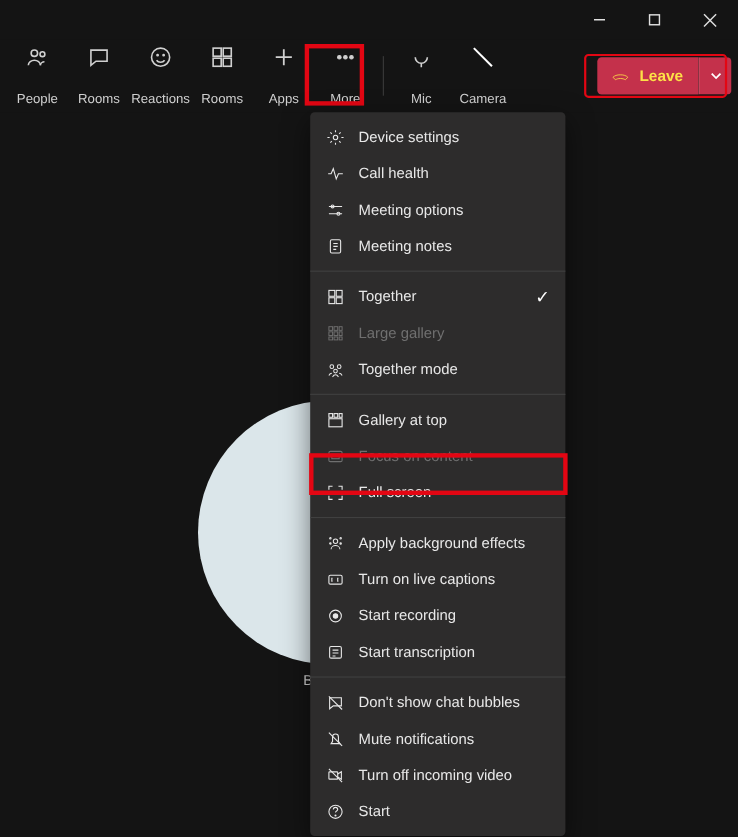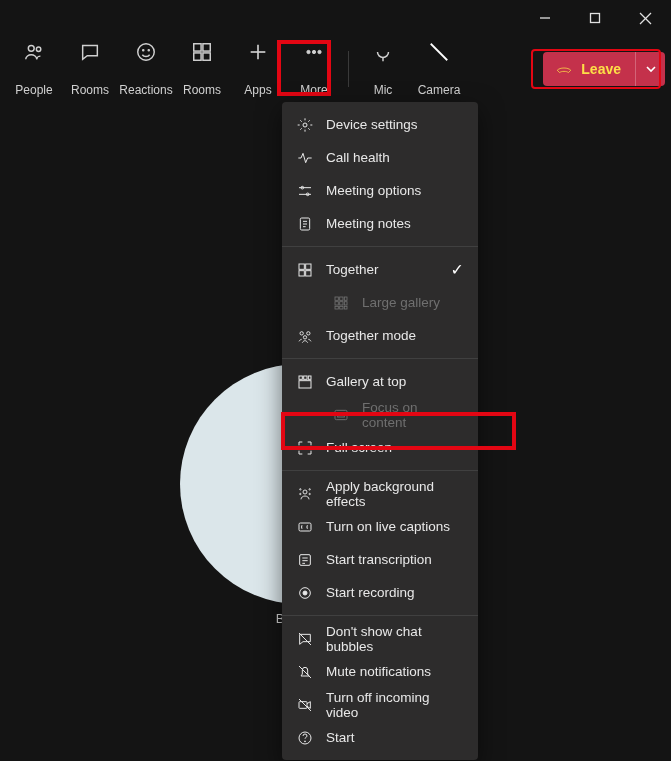--- a/index.html
+++ b/index.html
@@ -138,37 +138,37 @@
     text-align: center;
     top: 509px;
     font-size: 13px;
     color: #d0d0d0;
     left: 100px;
   }
   .menu {
     position: absolute;
     top: 0px;
     left: 282px;
-    width: 196px;
+    width: 232px;
     background: #2d2c2c;
     box-shadow: 0 8px 24px rgba(0,0,0,0.5);
     border-radius: 4px;
     padding: 6px 0;
   }
   .menu-item {
     height: 33px;
     display: flex;
     align-items: center;
     padding: 0 14px;
     gap: 12px;
     font-size: 13.5px;
     color: #e8e8e8;
     position: relative;
   }
-  .menu-item.disabled { color: #6f6f6f; margin-left: 36px; }
+  .menu-item.disabled { color: #6f6f6f; }
   .menu-item.selected::after {
     content: "✓";
     position: absolute;
     right: 14px;
     font-size: 16px;
     color: #fff;
   }
   .menu-divider {
     height: 1px;
     background: #404040;
@@ -449,37 +449,37 @@
           <svg width="16" height="16" viewBox="0 0 24 24" stroke-width="1.5">
             <rect x="3" y="6" width="18" height="12" rx="2"></rect>
             <path d="M8 10h-1v4h1M16 10h-1v4h1"></path>
           </svg>
         </span>
       <span>Turn on live captions</span>
     </div>
     <div class="menu-item">
       <span class="micon">
           <svg width="16" height="16" viewBox="0 0 24 24" stroke-width="1.5">
+            <circle cx="12" cy="12" r="8"></circle>
+            <circle cx="12" cy="12" r="3" fill="currentColor"></circle>
+          </svg>
+        </span>
+      <span>Start recording</span>
+    </div>
+    <div class="menu-item">
+      <span class="micon">
+          <svg width="16" height="16" viewBox="0 0 24 24" stroke-width="1.5">
             <rect x="4" y="4" width="16" height="16" rx="2"></rect>
             <line x1="8" y1="9" x2="16" y2="9"></line>
             <line x1="8" y1="13" x2="16" y2="13"></line>
             <line x1="8" y1="17" x2="12" y2="17"></line>
           </svg>
         </span>
       <span>Start transcription</span>
     </div>
-    <div class="menu-item">
-      <span class="micon">
-          <svg width="16" height="16" viewBox="0 0 24 24" stroke-width="1.5">
-            <circle cx="12" cy="12" r="8"></circle>
-            <circle cx="12" cy="12" r="3" fill="currentColor"></circle>
-          </svg>
-        </span>
-      <span>Start recording</span>
-    </div>
     <div class="menu-divider"></div>
     <div class="menu-item">
       <span class="micon">
           <svg width="16" height="16" viewBox="0 0 24 24" stroke-width="1.5">
             <path d="M4 5h16v11H9l-5 4V5z"></path>
             <line x1="3" y1="3" x2="21" y2="21"></line>
           </svg>
         </span>
       <span>Don't show chat bubbles</span>
     </div>

